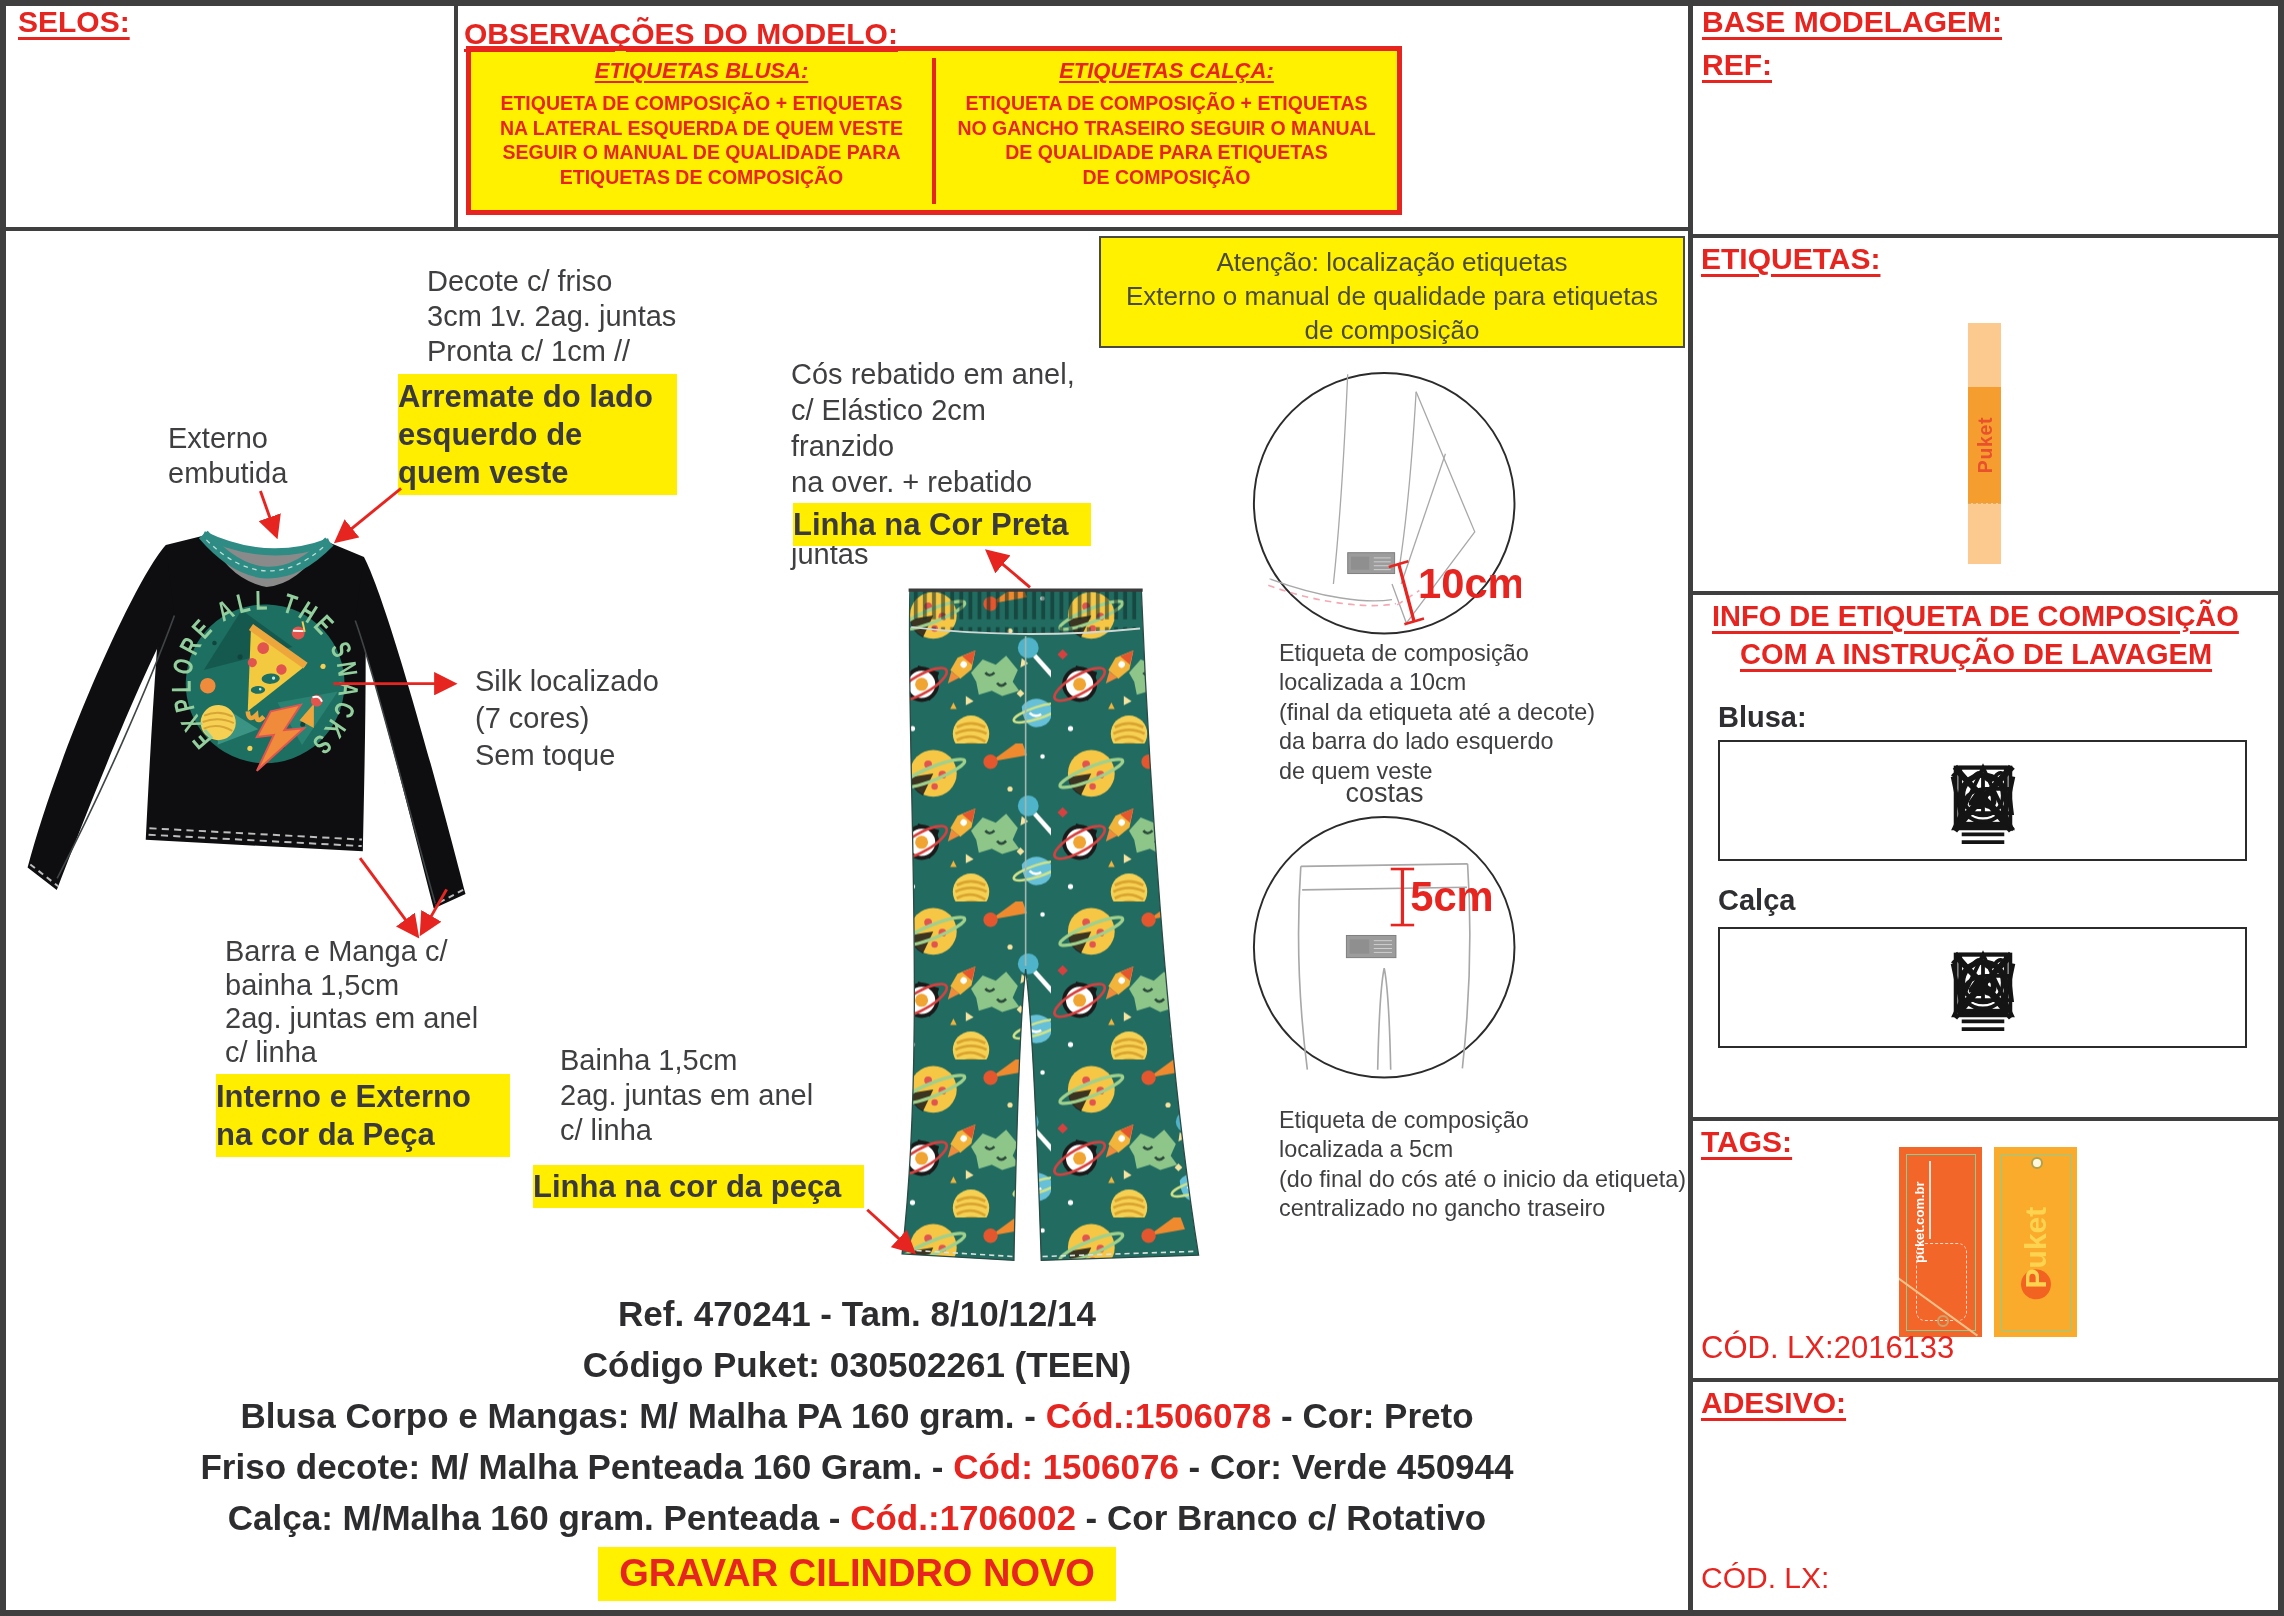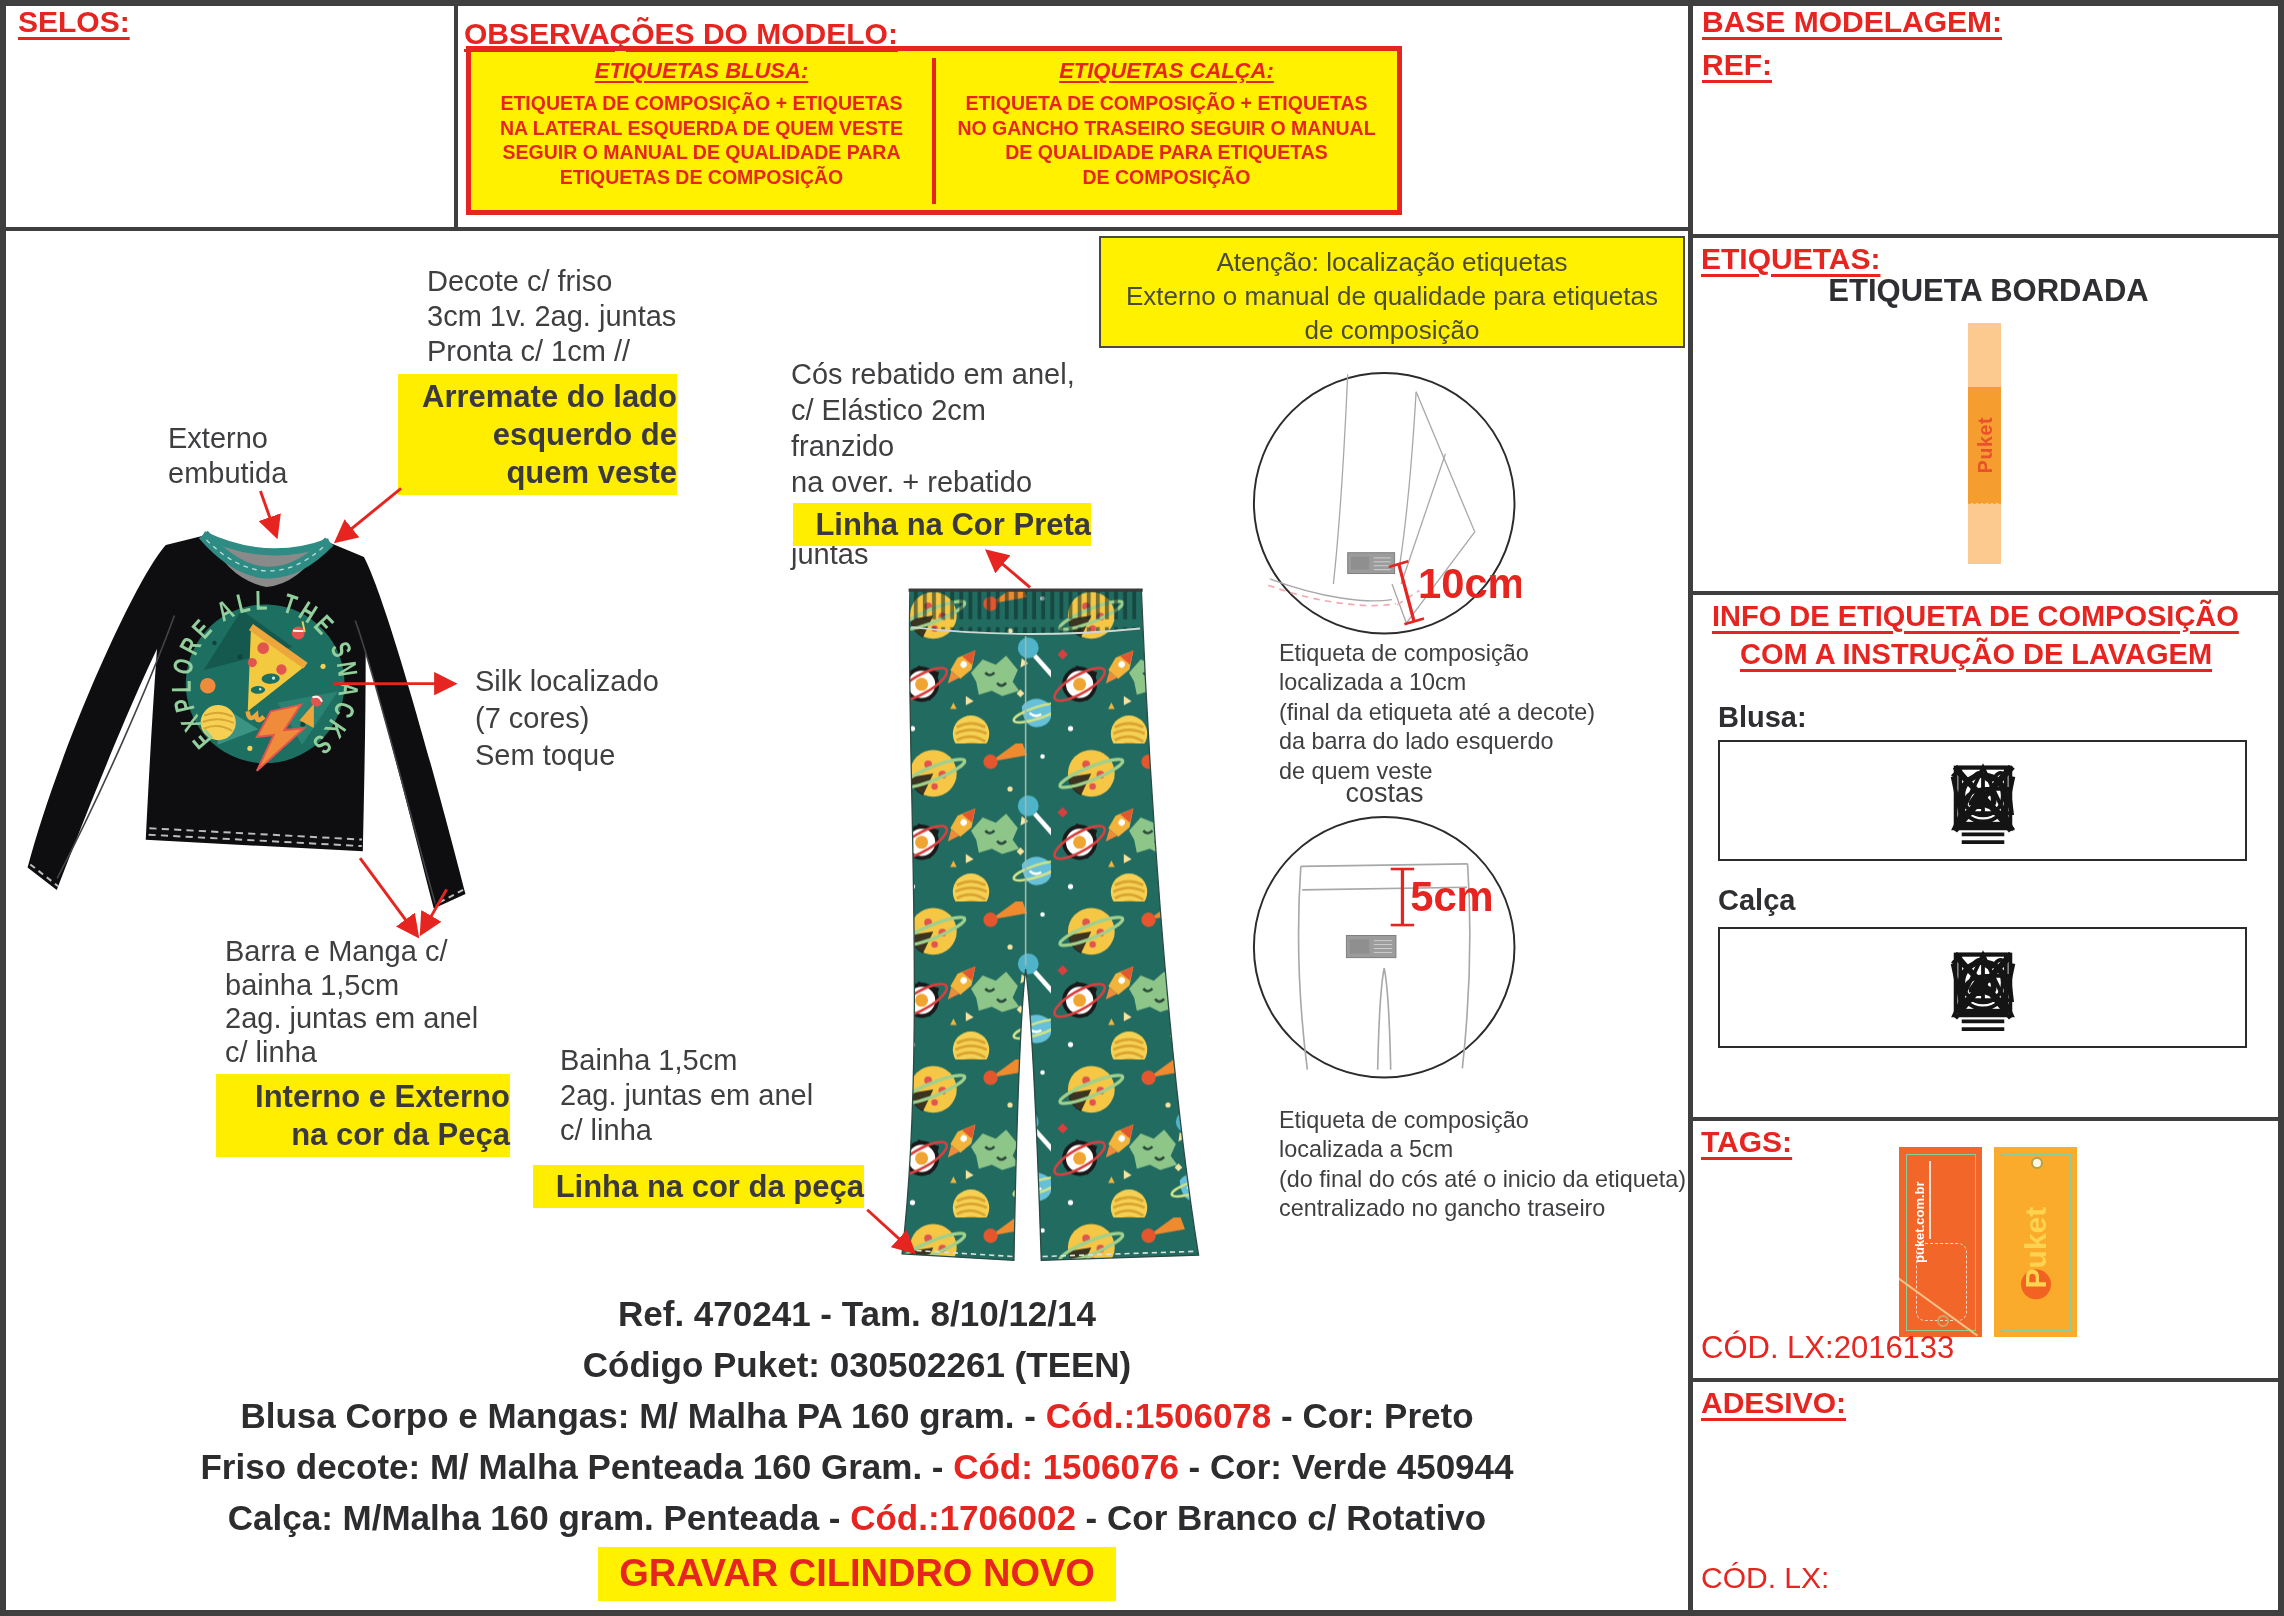--- a/index.html
+++ b/index.html
@@ -5,21 +5,21 @@
   html,body{margin:0;padding:0;background:#e8e8e8;}
   .sheet{
     position:relative;width:2284px;height:1616px;background:#ffffff;
     font-family:"Liberation Sans",sans-serif;overflow:hidden;
   }
   .frame{position:absolute;inset:0;border:6.5px solid #3f3f3f;pointer-events:none;z-index:60;}
   .ln{position:absolute;background:#3f3f3f;z-index:40;}
   .red-head{position:absolute;color:#e62520;font-weight:bold;font-size:30px;
     text-decoration:underline;text-underline-offset:5.2px;text-decoration-thickness:2.6px;white-space:nowrap;z-index:45;}
   .ann{position:absolute;color:#3f3f42;font-size:29px;line-height:1.2;z-index:20;}
-  .hlbox{position:absolute;background:#ffee00;font-weight:bold;color:#3a3a3e;text-align:right;
+  .hlbox{position:absolute;background:#ffee00;font-weight:bold;color:#3a3a3e;text-align:left;
     font-size:31px;line-height:1.22;padding:3.9px 0;z-index:20;}
   .caption{position:absolute;color:#3f3f42;font-size:23.4px;line-height:1.26;text-align:left;z-index:20;}
   .obs-box{position:absolute;left:466px;top:46px;width:936px;height:169px;background:#fff100;
     border:5.9px solid #e62520;display:flex;box-sizing:border-box;z-index:20;}
   .obs-col{flex:1;padding:6.5px 9px 0 9px;text-align:center;color:#e62520;}
   .obs-sep{width:3.9px;background:#e62520;margin:6.5px 0;}
   .obs-title{font-size:22px;font-weight:bold;font-style:italic;text-decoration:underline;
     text-underline-offset:3.3px;margin-bottom:7.8px;}
   .obs-line{font-size:19.5px;font-weight:bold;line-height:1.26;}
   .attention{position:absolute;left:1099px;top:236px;width:586px;height:112px;background:#fff100;
@@ -369,21 +369,20 @@
       <line x1="616" y1="750" x2="518" y2="830" marker-end="url(#ah)"></line>
       <line x1="512" y1="1050" x2="696" y2="1050" marker-end="url(#ah)"></line>
       <line x1="553" y1="1318" x2="640" y2="1436" marker-end="url(#ah)"></line>
       <line x1="686" y1="1366" x2="648" y2="1432" marker-end="url(#ah)"></line>
       <line x1="1582" y1="902" x2="1518" y2="848" marker-end="url(#ah)"></line>
       <line x1="1332" y1="1858" x2="1402" y2="1922" marker-end="url(#ah)"></line>
     </g>
   </svg>
 
   <div class="red-head" style="left:1701px;top:242px">ETIQUETAS:</div>
-  <div class="panel-sub" style="top:273px">ETIQUETA BORDADA</div>
   <div class="ribbon">
     <div class="seg1"></div>
     <div class="seg2">
       <span class="brand">Puket</span>
     </div>
     <div class="seg3"></div>
   </div>
 
   <div class="red-head" style="left:1712px;top:600px;font-size:29px">INFO DE ETIQUETA DE COMPOSIÇÃO</div>
   <div class="red-head" style="left:1740px;top:638px;font-size:29px">COM A INSTRUÇÃO DE LAVAGEM</div>

